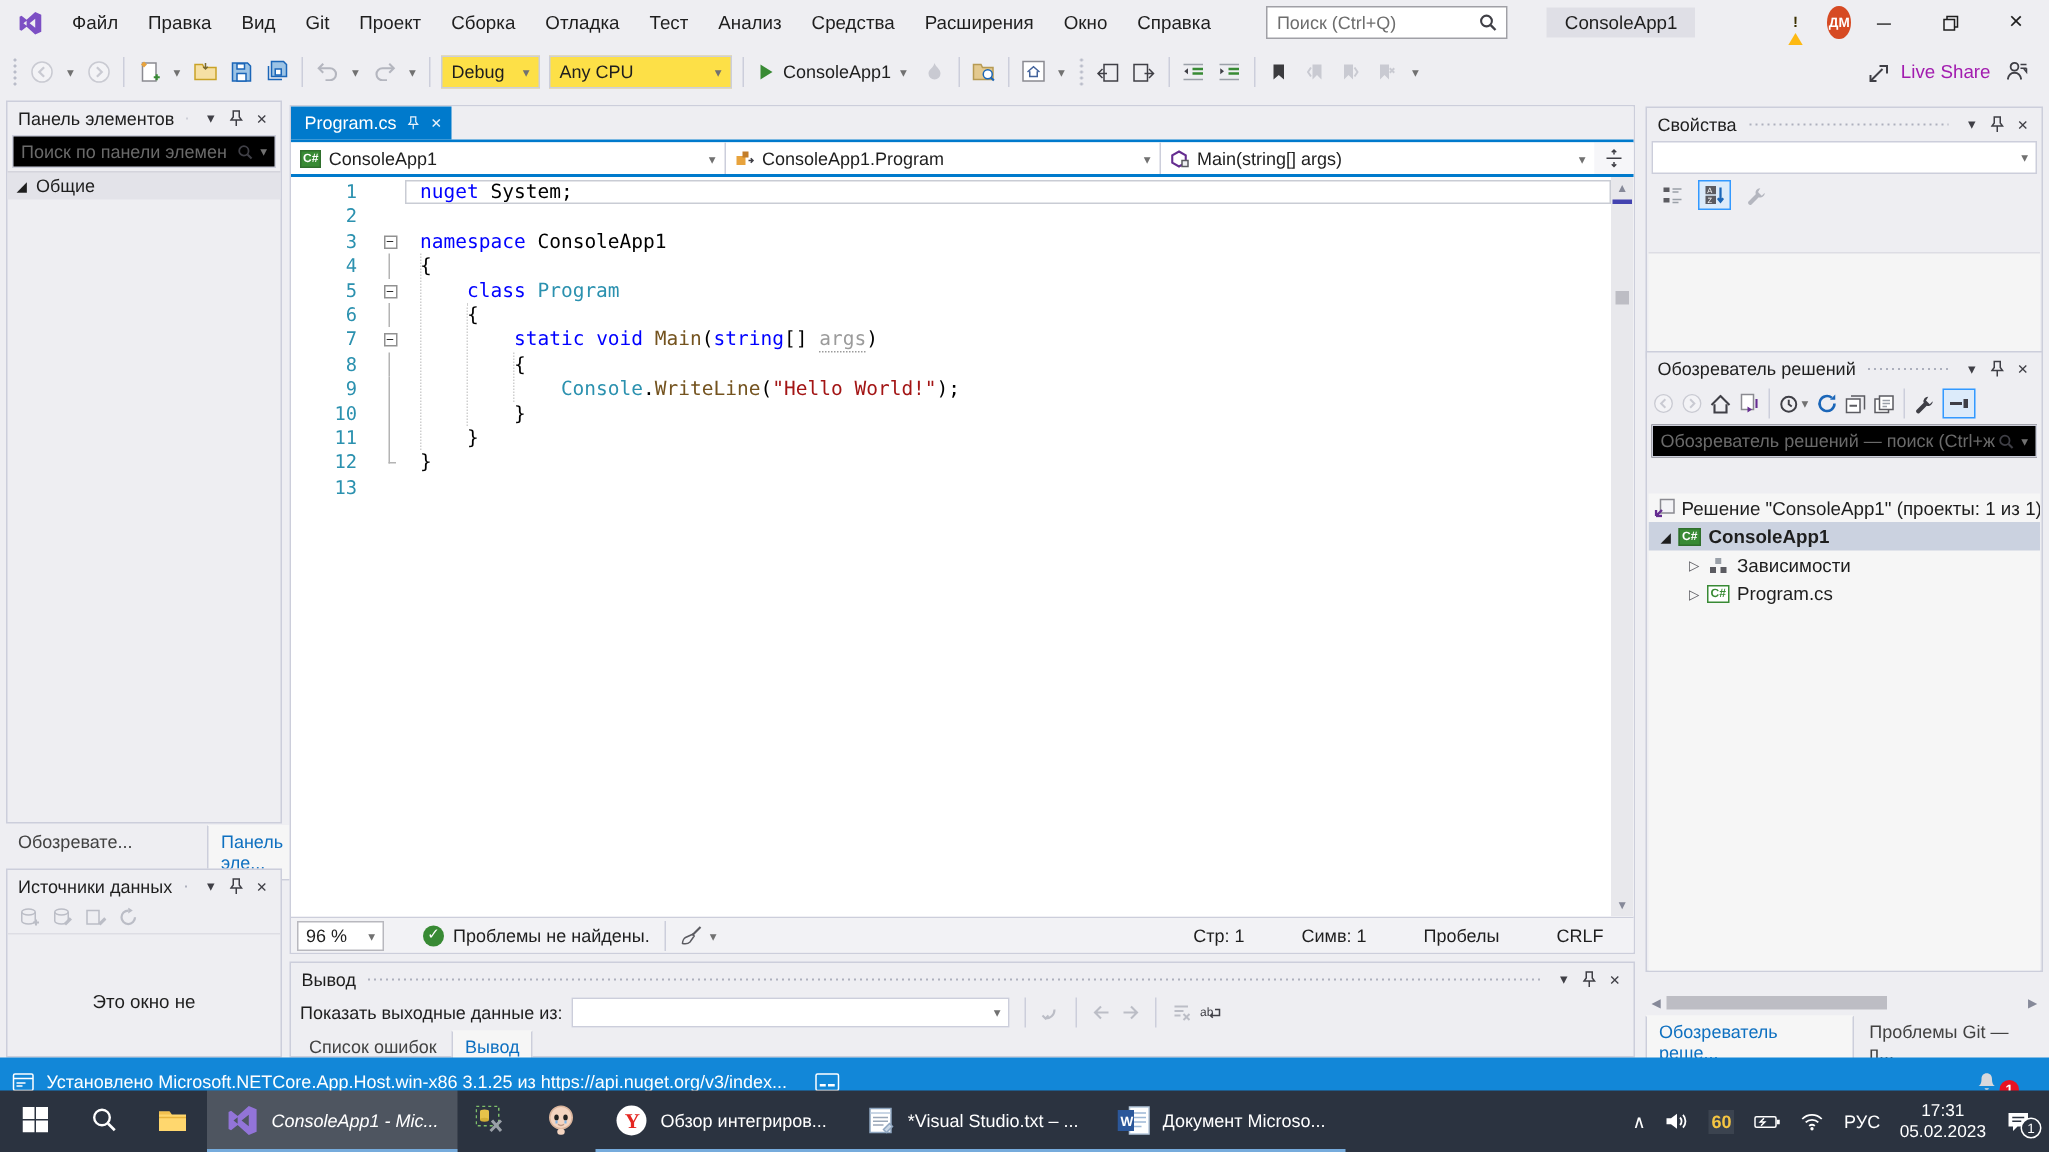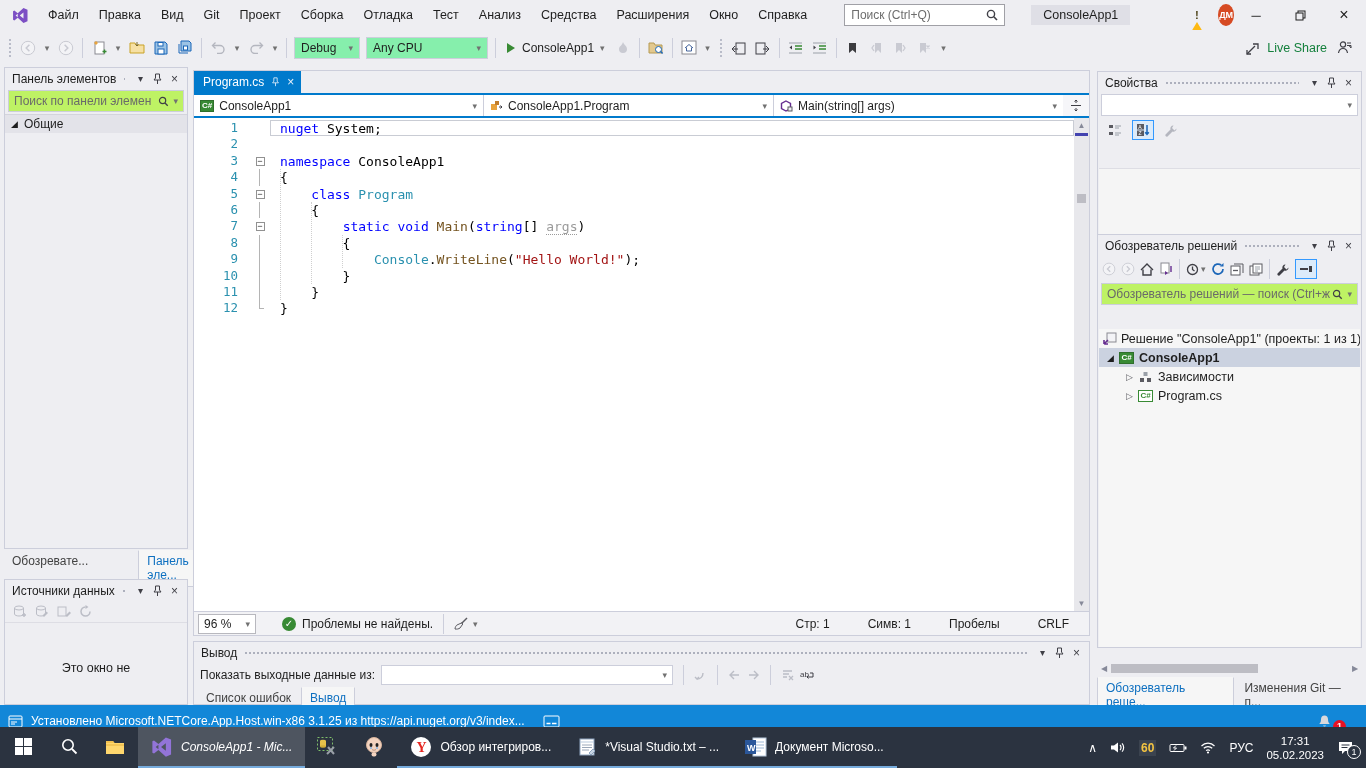--- a/index.html
+++ b/index.html
@@ -21,36 +21,36 @@
   .avatar { width:22px; height:22px; border-radius:50%; background:#D64A23; color:#fff; font-size:9px; font-weight:bold; display:flex; align-items:center; justify-content:center; margin-left:12px; }
   .win-btns { margin-left:auto; display:flex; }
   .win-btn { width:44px; height:30px; display:flex; align-items:center; justify-content:center; color:#1E1E1E; font-size:13px; }
 
   
   #main-toolbar { position:absolute; left:0; top:30px; width:1366px; height:35px; background:#EEEEF2; display:flex; align-items:center; padding-left:4px; }
   .grip { width:4px; height:20px; margin:0 4px; background-image:radial-gradient(circle,#B9BCC9 1px,transparent 1.1px); background-size:4px 4px; }
   .tbi { width:24px; height:24px; display:flex; align-items:center; justify-content:center; }
   .tbi.narrow { width:14px; }
   .tb-sep { width:1px; height:20px; background:#CCCEDB; margin:0 4px; }
-  .combo { height:22px; background:#86efac; border:1px solid #CCCEDB; display:flex; align-items:center; padding:0 6px; font-size:12px; color:#1E1E1E; }
+  .combo { height:22px; background:#fde047; border:1px solid #CCCEDB; display:flex; align-items:center; padding:0 6px; font-size:12px; color:#1E1E1E; }
   .combo .caret { margin-left:auto; color:#717171; font-size:9px; padding-left:6px; }
   #combo-config { width:66px; margin:0 3px; }
   #combo-platform { width:122px; margin:0 3px; }
   .run-btn { display:flex; align-items:center; gap:6px; padding:0 6px; height:24px; }
   .run-btn .lbl { font-size:12px; }
   .caret-s { color:#717171; font-size:9px; }
   #toolbar-right { margin-left:auto; display:flex; align-items:center; gap:10px; padding-right:14px; }
-  .liveshare { display:flex; align-items:center; gap:6px; font-size:12.5px; color:#15803d; }
+  .liveshare { display:flex; align-items:center; gap:6px; font-size:12.5px; color:#a21caf; }
 
   
   .panel { position:absolute; background:#EEEEF2; border:1px solid #CCCEDB; }
   .p-head { height:21px; display:flex; align-items:center; padding:0 4px 0 7px; font-size:12px; color:#1E1E1E; }
   .p-grip { flex:1; height:6px; margin:0 7px; background-image:radial-gradient(circle,#ADB0BD .9px,transparent 1px); background-size:4px 4px; background-position:0 50%; }
   .hbtn { width:17px; height:16px; display:flex; align-items:center; justify-content:center; color:#3F3F46; font-size:10px; }
-  .searchrow { height:22px; background:#bef264; border:1px solid #CCCEDB; margin:1px 3px 2px; display:flex; align-items:center; padding:0 5px; color:#6A6A6A; font-size:12px; white-space:nowrap; overflow:hidden; }
+  .searchrow { height:22px; background:#000000; border:1px solid #CCCEDB; margin:1px 3px 2px; display:flex; align-items:center; padding:0 5px; color:#6A6A6A; font-size:12px; white-space:nowrap; overflow:hidden; }
   .searchrow span.ph { flex:1; overflow:hidden; }
 
   
   #toolbox { left:4px; top:67px; width:184px; height:482px; }
   .group-row { height:19px; background:#E3E3E9; border-top:1px solid #D4D4DC; display:flex; align-items:center; gap:6px; padding:0 6px; font-size:12px; color:#1E1E1E; }
   .toolbox-empty { margin-top:32px; padding:0 8px; text-align:center; line-height:15px; font-size:12px; color:#1E1E1E; }
 
   
   .btabs { position:absolute; display:flex; gap:2px; align-items:flex-start; padding-top:1px; }
   #left-tabs { left:4px; top:550px; width:184px; height:25px;gap:42px; }
@@ -578,20 +578,27 @@
             <span class="src"><span class="tk-pl">    }</span></span>
           </span>
         </div>
         <div class="line">
           <span class="ln">12</span>
           <span class="ol vl vlend"></span>
           <span class="srcwrap">
             <span class="src"><span class="tk-pl">}</span></span>
           </span>
         </div>
+        <div class="line">
+          <span class="ln">13</span>
+          <span class="ol"></span>
+          <span class="srcwrap">
+            <span class="src"></span>
+          </span>
+        </div>
       </div>
     <div class="iguide" style="left:86px; top:51px;  height:131px;"></div>
     <div class="iguide" style="left:117px; top:84px; height:82px;"></div>
     <div class="iguide" style="left:148px; top:117px; height:33px;"></div>
     <div id="vscroll">
       <span class="vs-arrow" style="top:0;">▲</span>
       <div id="vs-mark"></div>
       <div id="vs-thumb"></div>
       <span class="vs-arrow" style="bottom:0;">▼</span>
     </div>
@@ -851,21 +858,21 @@
 <div id="right-hscroll">
   <span class="hs-arrow">◀</span>
   <div class="hs-track">
       <div class="hs-thumb"></div>
     </div>
   <span class="hs-arrow">▶</span>
 </div>
 
 <div class="btabs" id="right-tabs">
   <span class="btab sel">Обозреватель реше...</span>
-  <span class="btab">Изменения Git — п...</span>
+  <span class="btab">Проблемы Git — п...</span>
 </div>
 
 <div id="vs-statusbar">
   <svg width="15" height="13" viewBox="0 0 15 13">
       <rect x="1" y="1" width="13" height="11" rx="1" fill="none" stroke="#fff"></rect>
       <path d="M1 4h13" stroke="#fff"></path>
       <path d="M3 7h6M3 9h4" stroke="#fff"></path>
     </svg>
   <span class="txt">Установлено Microsoft.NETCore.App.Host.win-x86 3.1.25 из https://api.nuget.org/v3/index...</span>
   <svg class="sb-console" width="17" height="13" viewBox="0 0 17 13">

